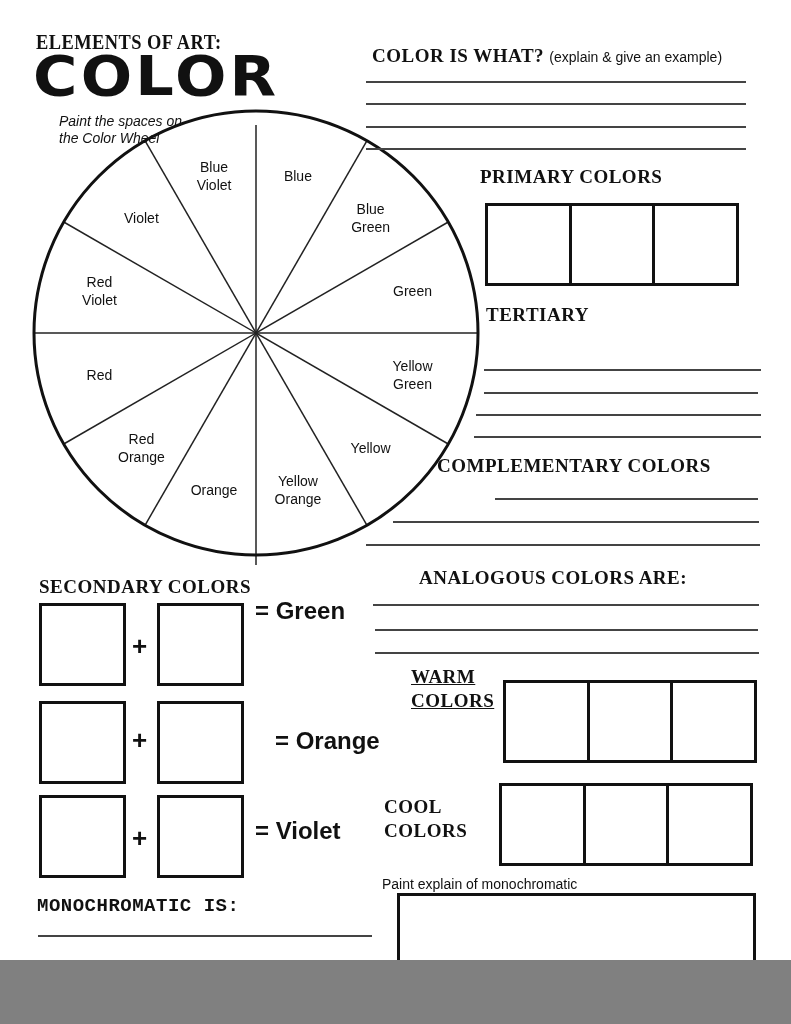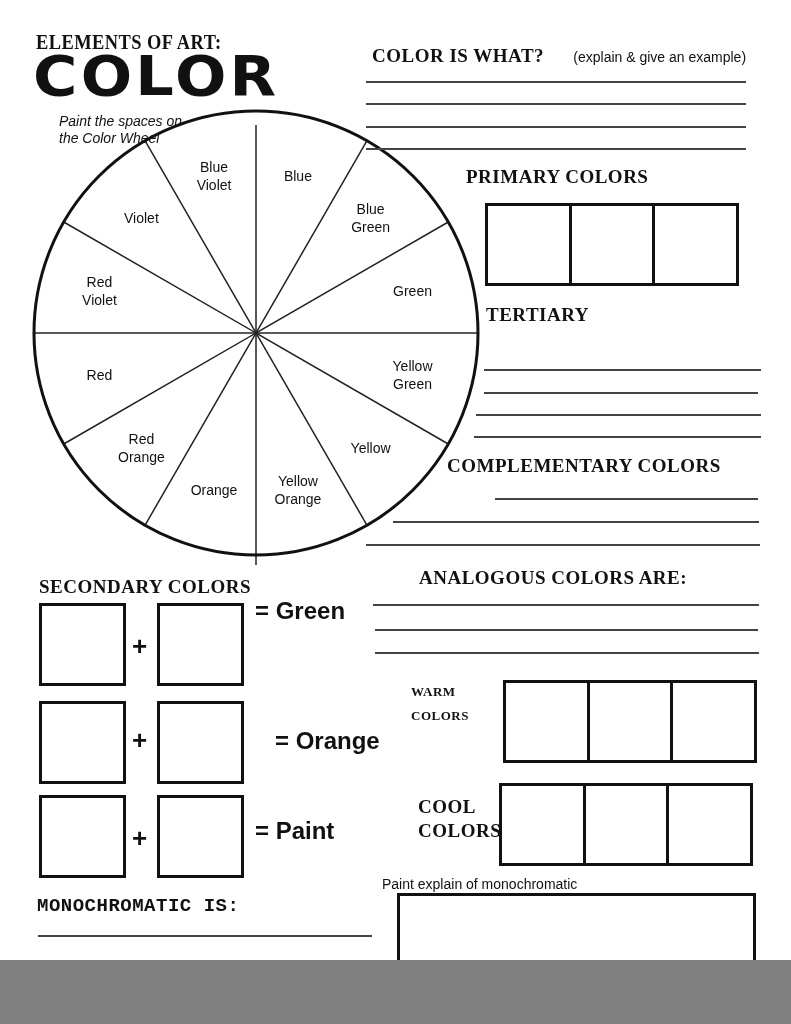--- a/index.html
+++ b/index.html
@@ -8,21 +8,21 @@
     background: #ffffff; color: #111;
     font-family: "Liberation Sans", sans-serif;
   }
   .abs { position: absolute; }
   .stencil {
     font-family: "Liberation Serif", serif; font-weight: bold;
     color: #111; letter-spacing: 0.5px; transform-origin: left top;
     text-transform: uppercase; white-space: nowrap;
   }
   .sans { font-family: "Liberation Sans", sans-serif; font-weight: normal; color: #111; }
-  .hint { font-size: 14px; letter-spacing: 0; text-transform: none; margin-left: 24px; }
+  .hint { font-size: 14px; letter-spacing: 0; text-transform: none; }
   .line { position: absolute; height: 0; border-top: 2px solid #444; }
   .box { position: absolute; border: 3px solid #111; box-sizing: border-box; background: #fff; }
   .strip { position: absolute; display: flex; border: 3px solid #111; box-sizing: border-box; }
   .strip .cell { flex: 1; border-right: 3px solid #111; background: #fff; }
   .strip .cell:last-child { border-right: none; }
   .plus { font-family: "Liberation Sans", sans-serif; font-weight: bold; font-size: 26px; }
   .result { font-family: "Liberation Sans", sans-serif; font-weight: bold; font-size: 24px; white-space: nowrap; }
   .banner { position: absolute; left: 0; top: 960px; width: 791px; height: 64px; background: #808080; }
   .banner-notch { position: absolute; left: 183px; top: 960px; width: 8px; height: 8px; background: #d6d6d6; }
   svg text { font-family: "Liberation Sans", sans-serif; font-size: 14px; fill: #111; }
@@ -65,36 +65,36 @@
 
 <div class="abs stencil" style="left:372px; top:45px; font-size:19px;">
   <span>COLOR IS WHAT?</span>
   <span class="sans hint">(explain &amp; give an example)</span>
 </div>
 <div class="line" style="left:366px; top:81px; width:380px;"></div>
 <div class="line" style="left:366px; top:103px; width:380px;"></div>
 <div class="line" style="left:366px; top:126px; width:380px;"></div>
 <div class="line" style="left:366px; top:148px; width:380px;"></div>
 
-<div class="abs stencil" style="left:466px; top:166px; font-size:19px;">PRIMARY COLORS</div>
+<div class="abs stencil" style="left:480px; top:166px; font-size:19px;">PRIMARY COLORS</div>
 <div class="strip" style="left:485px; top:203px; width:254px; height:83px;">
   <div class="cell"></div>
   <div class="cell"></div>
   <div class="cell"></div>
 </div>
 
 <div class="abs stencil" style="left:486px; top:302px; font-size:19px; line-height:25px;">
   <div>TERTIARY</div>
 </div>
 <div class="line" style="left:484px; top:369px; width:277px;"></div>
 <div class="line" style="left:484px; top:392px; width:274px;"></div>
 <div class="line" style="left:476px; top:414px; width:285px;"></div>
 <div class="line" style="left:474px; top:436px; width:287px;"></div>
 
-<div class="abs stencil" style="left:447px; top:453px; font-size:19px; line-height:25px;">
+<div class="abs stencil" style="left:437px; top:453px; font-size:19px; line-height:25px;">
   <div>COMPLEMENTARY COLORS</div>
 </div>
 <div class="line" style="left:495px; top:498px; width:263px;"></div>
 <div class="line" style="left:393px; top:521px; width:366px;"></div>
 <div class="line" style="left:366px; top:544px; width:394px;"></div>
 
 <div class="abs stencil" style="left:419px; top:567px; font-size:19px;">ANALOGOUS COLORS ARE:</div>
 <div class="line" style="left:373px; top:604px; width:386px;"></div>
 <div class="line" style="left:375px; top:629px; width:383px;"></div>
 <div class="line" style="left:375px; top:652px; width:384px;"></div>
@@ -107,33 +107,33 @@
 <div class="abs result" style="left:255px; top:597px;">= Green</div>
 
 <div class="box" style="left:39px; top:701px; width:87px; height:83px;"></div>
 <div class="abs plus" style="left:132px; top:725px;">+</div>
 <div class="box" style="left:157px; top:701px; width:87px; height:83px;"></div>
 <div class="abs result" style="left:255px; top:727px;margin-left:20px;">= Orange</div>
 
 <div class="box" style="left:39px; top:795px; width:87px; height:83px;"></div>
 <div class="abs plus" style="left:132px; top:823px;">+</div>
 <div class="box" style="left:157px; top:795px; width:87px; height:83px;"></div>
-<div class="abs result" style="left:255px; top:817px;">= Paint</div>
+<div class="abs result" style="left:255px; top:817px;">= Violet</div>
 
-<div class="abs stencil" style="left:411px; top:680px; font-size:13px; line-height:24px;">
+<div class="abs stencil" style="left:411px; top:665px; font-size:19px; line-height:24px;text-decoration:underline;">
   <div>WARM</div>
   <div>COLORS</div>
 </div>
 <div class="strip" style="left:503px; top:680px; width:254px; height:83px;">
   <div class="cell"></div>
   <div class="cell"></div>
   <div class="cell"></div>
 </div>
 
-<div class="abs stencil" style="left:418px; top:795px; font-size:19px; line-height:24px;">
+<div class="abs stencil" style="left:384px; top:795px; font-size:19px; line-height:24px;">
   <div>COOL</div>
   <div>COLORS</div>
 </div>
 <div class="strip" style="left:499px; top:783px; width:254px; height:83px;">
   <div class="cell"></div>
   <div class="cell"></div>
   <div class="cell"></div>
 </div>
 
 <div class="abs sans" style="left:382px; top:876px; font-size:14px;">Paint explain of monochromatic</div>

